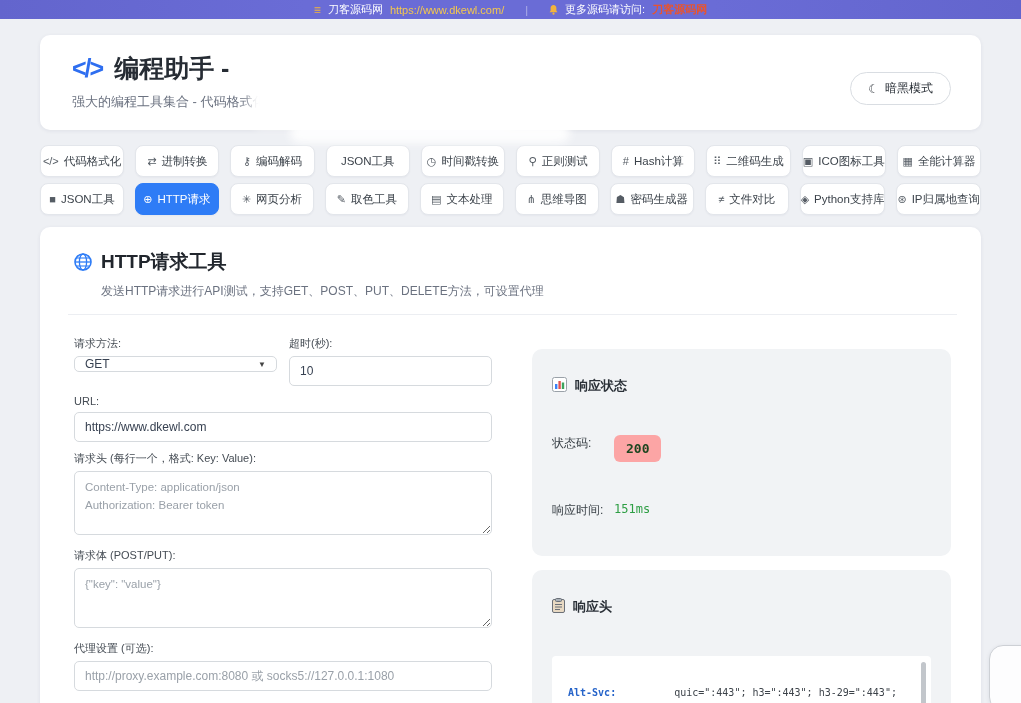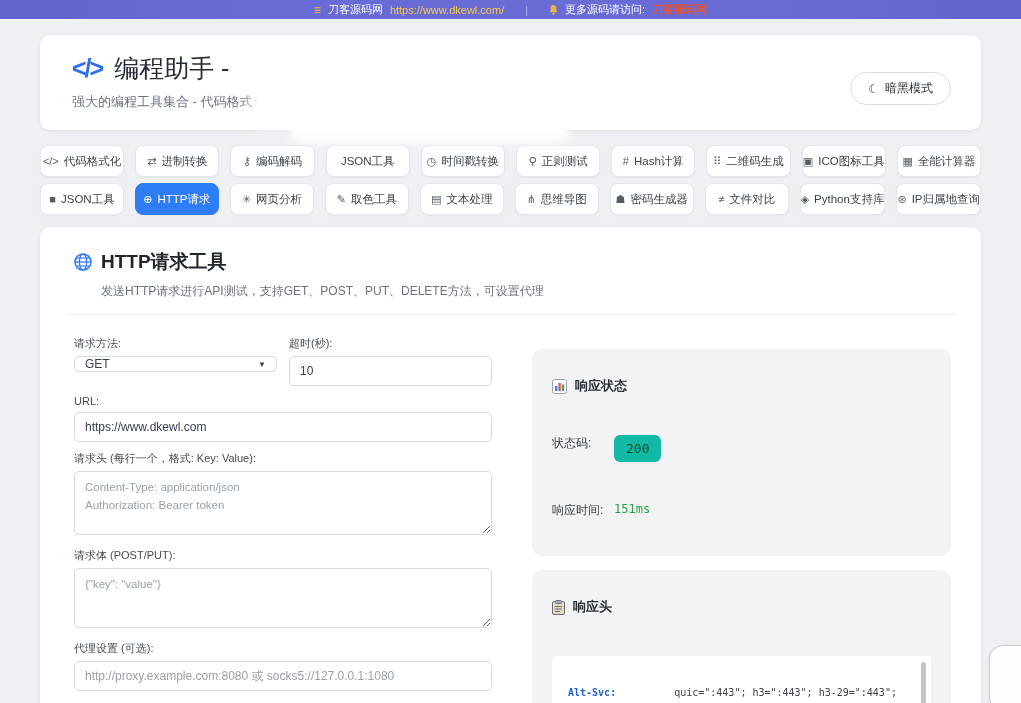--- a/index.html
+++ b/index.html
@@ -22,21 +22,21 @@
   
   .container { padding:0 40px; }
   .card {
     background:#fff; border-radius:10px;
     box-shadow:0 1px 4px rgba(25,35,65,.07);
   }
   
   .header-card { margin-top:16px; height:95px; padding:17px 32px; position:relative; }
   .title-row { display:flex; align-items:center; gap:12px; }
   .code-ic { color:#2e6ef0; font-size:25px; font-weight:bold; letter-spacing:-2px; }
-  .page-title { font-size:25px; font-weight:normal; color:#262c34; }
+  .page-title { font-size:25px; font-weight:bold; color:#262c34; }
   .subtitle { font-size:13px; color:#6b7280; margin-top:8px; }
   .subtitle .tail { margin-left:208px; color:#8b929a; }
   .blur-patch { position:absolute; background:#fff; filter:blur(4px); border-radius:12px; }
   .bp1 { left:210px; top:45px; width:265px; height:48px; }
   .bp2 { left:250px; top:88px; width:280px; height:20px; opacity:.92; }
   .dark-btn {
     position:absolute; right:30px; top:37px;
     display:flex; align-items:center; gap:6px;
     border:1px solid #d9dde2; border-radius:17px; background:#fff;
     padding:7px 17px; font-size:12px; color:#2b3138; cursor:pointer;
@@ -74,28 +74,28 @@
   }
   .inp::placeholder, .ta::placeholder { color:#9aa1a9; }
   .sel { display:flex; align-items:center; justify-content:space-between; cursor:pointer; height:14px; }
   .sel .chev { font-size:8px; color:#444; }
   .ta { resize:vertical; line-height:1.55; font-size:11.5px; }
   .ta-headers { height:64px; }
   .ta-body { height:60px; }
   
   .panel { background:#f1f3f5; border-radius:10px; padding:18px 20px; }
   .panel + .panel { margin-top:14px; }
-  .panel-head { display:flex; align-items:center; gap:8px; font-size:13px; font-weight:bold; color:#2b3138; padding-top:10px; }
+  .panel-head { display:flex; align-items:flex-start; gap:8px; font-size:13px; font-weight:bold; color:#2b3138; padding-top:10px; }
   .p-status { height:207px; }
   .p-headers { height:230px; }
   .stat-row { display:flex; margin-top:40px; }
   .stat-label { width:62px; font-size:12px; color:#3b4248; }
   .badge {
-    background:#14b8a6; color:#1e4620; border-radius:6px; padding:6px 12px;
-    font-family:"DejaVu Sans Mono","Liberation Mono",monospace; font-size:13px; font-weight:normal;
+    background:#fca5a5; color:#1e4620; border-radius:6px; padding:6px 12px;
+    font-family:"DejaVu Sans Mono","Liberation Mono",monospace; font-size:13px; font-weight:bold;
   }
   .time-val { font-family:"DejaVu Sans Mono","Liberation Mono",monospace; font-size:12px; color:#2e9e44; }
   .code-block {
     background:#fff; border-radius:4px; margin-top:40px; height:150px;
     padding:28px 18px 10px 16px; position:relative; overflow:hidden;
     font-family:"DejaVu Sans Mono","Liberation Mono",monospace; font-size:10px; color:#3d434a; line-height:1.75;
   }
   .code-block .hkey { color:#2563c9; font-weight:bold; }
   .code-block .hpad { display:inline-block; width:58px; }
   .scroll-thumb { position:absolute; right:5px; top:6px; width:5px; height:48px; background:#c2c6cb; border-radius:3px; }

